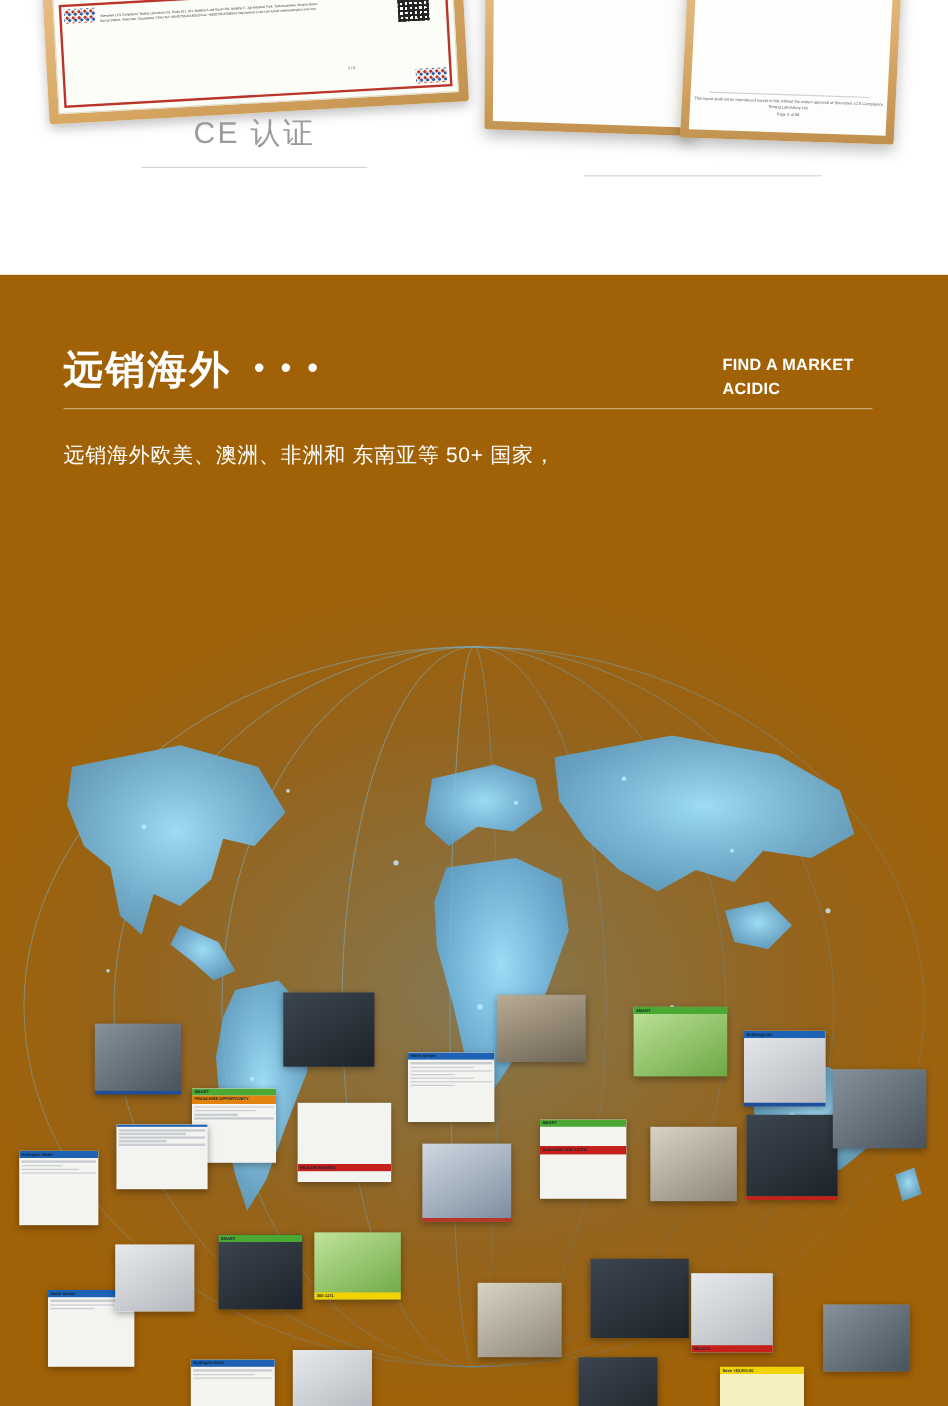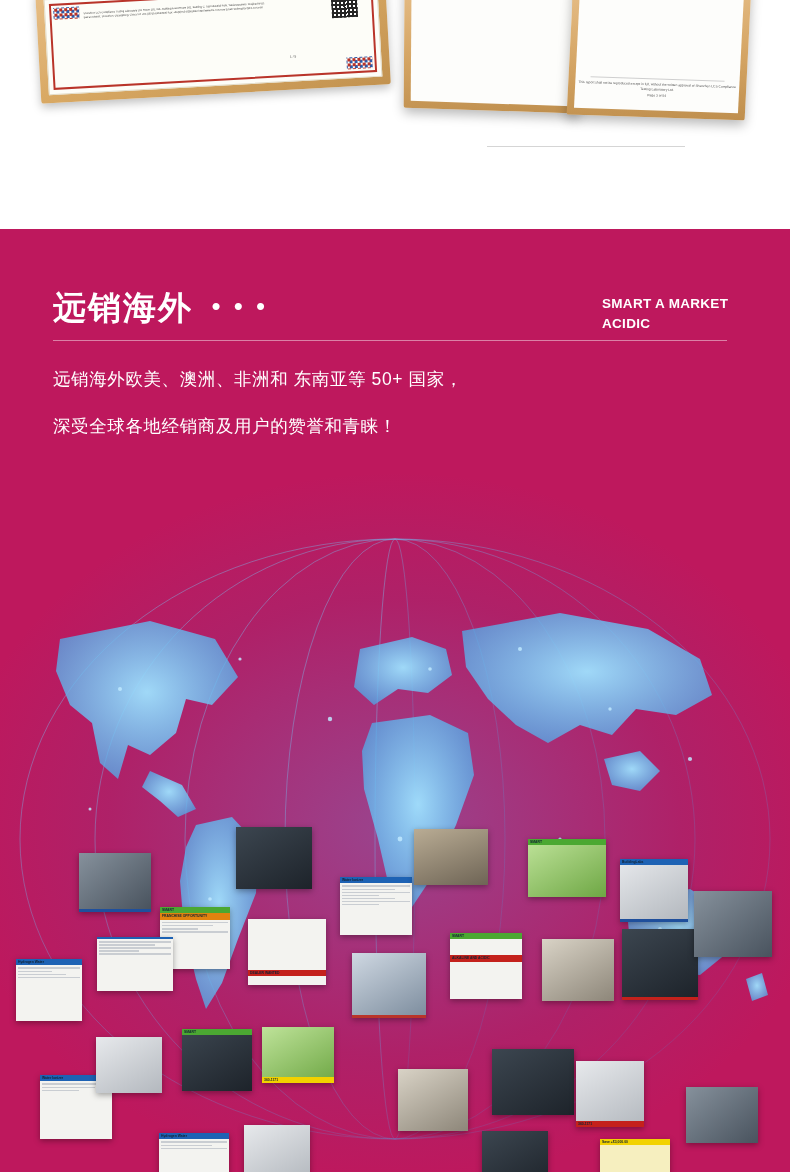--- a/index.html
+++ b/index.html
@@ -179,21 +179,21 @@
     margin-top: 12px;
   }
   .cap-ce { left: 118px; top: 94px; width: 188px; }
   .cap-emc { left: 487px; top: 134px; width: 198px; }
 
   
   .market {
     position: relative;
     width: 790px;
     height: 943px;
-    background: #be185d;
+    background: #a16207;
     overflow: hidden;
   }
   .market-head {
     position: absolute;
     left: 53px;
     top: 57px;
     width: 684px;
   }
   .m-title {
     font-size: 33px;
@@ -325,20 +325,24 @@
           <span class="t-line">Bao'an District, Shenzhen, Guangdong, China</span>
           <span class="t-line">Tel: +86 (0)755-82180530    Fax: +86(0)755-82580532</span>
           <span class="t-line">http://www.lcs-cert.com  Email: webmaster@lcs-cert.com</span>
         </div>
         <div class="cert-qr"></div>
         <div class="cert-pagenum">1 / 5</div>
       </div>
     </div>
   </div>
 
+  <div class="cert-caption cap-ce">
+    <div>CE 认证</div>
+    <div class="rule"></div>
+  </div>
 
   <div class="cert cert-emc">
     <div class="book">
       <div class="book-page left">
         <div class="book-sheet"></div>
       </div>
       <div class="book-page right">
         <div class="book-sheet">
           <div class="emc-foot">
             <div class="rule"></div>
@@ -354,30 +358,29 @@
     <div class="rule"></div>
   </div>
 </section>
 
 <section class="market">
 
   <div class="market-head">
     <span class="m-title">远销海外</span>
     <span class="m-dots">• • •</span>
     <div class="m-en">
-      <div>SMART A MARKET</div>
+      <div>FIND A MARKET</div>
       <div>ACIDIC</div>
     </div>
   </div>
 
   <div class="m-rule"></div>
 
   <div class="m-body">
     <div>远销海外欧美、澳洲、非洲和 东南亚等 50+ 国家，</div>
-    <div>深受全球各地经销商及用户的赞誉和青睐！</div>
   </div>
 
   <div class="map-wrap">
     <div class="map-glow"></div>
 
     <svg class="map-svg" viewBox="0 0 790 663">
       <defs>
         <radialGradient id="gLand" cx="50%" cy="45%" r="60%">
           <stop offset="0%" stop-color="#9fe2ff" stop-opacity="0.95"></stop>
           <stop offset="100%" stop-color="#4fa8e8" stop-opacity="0.75"></stop>

